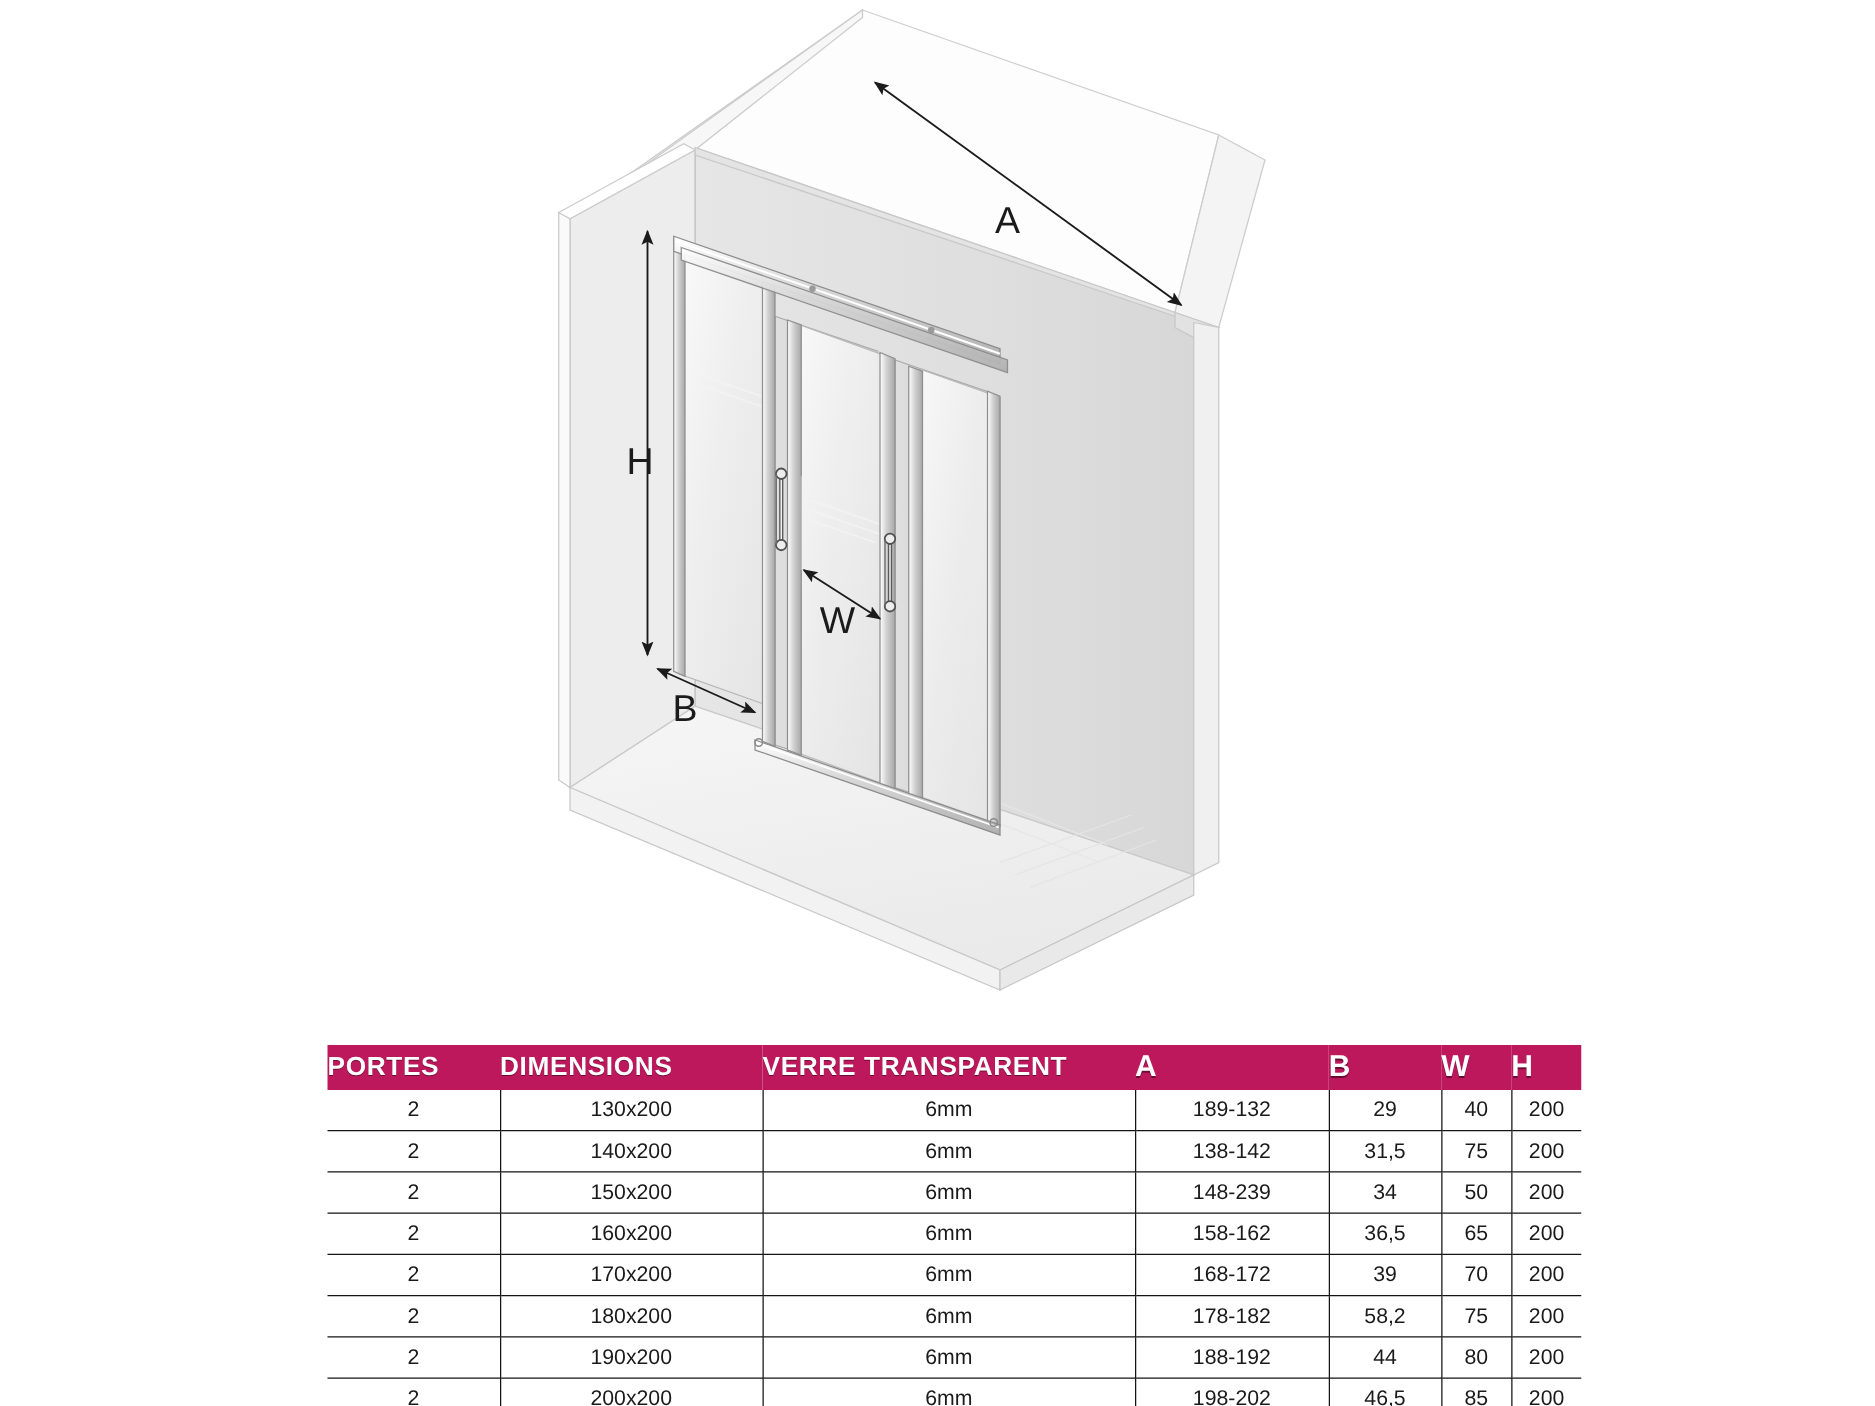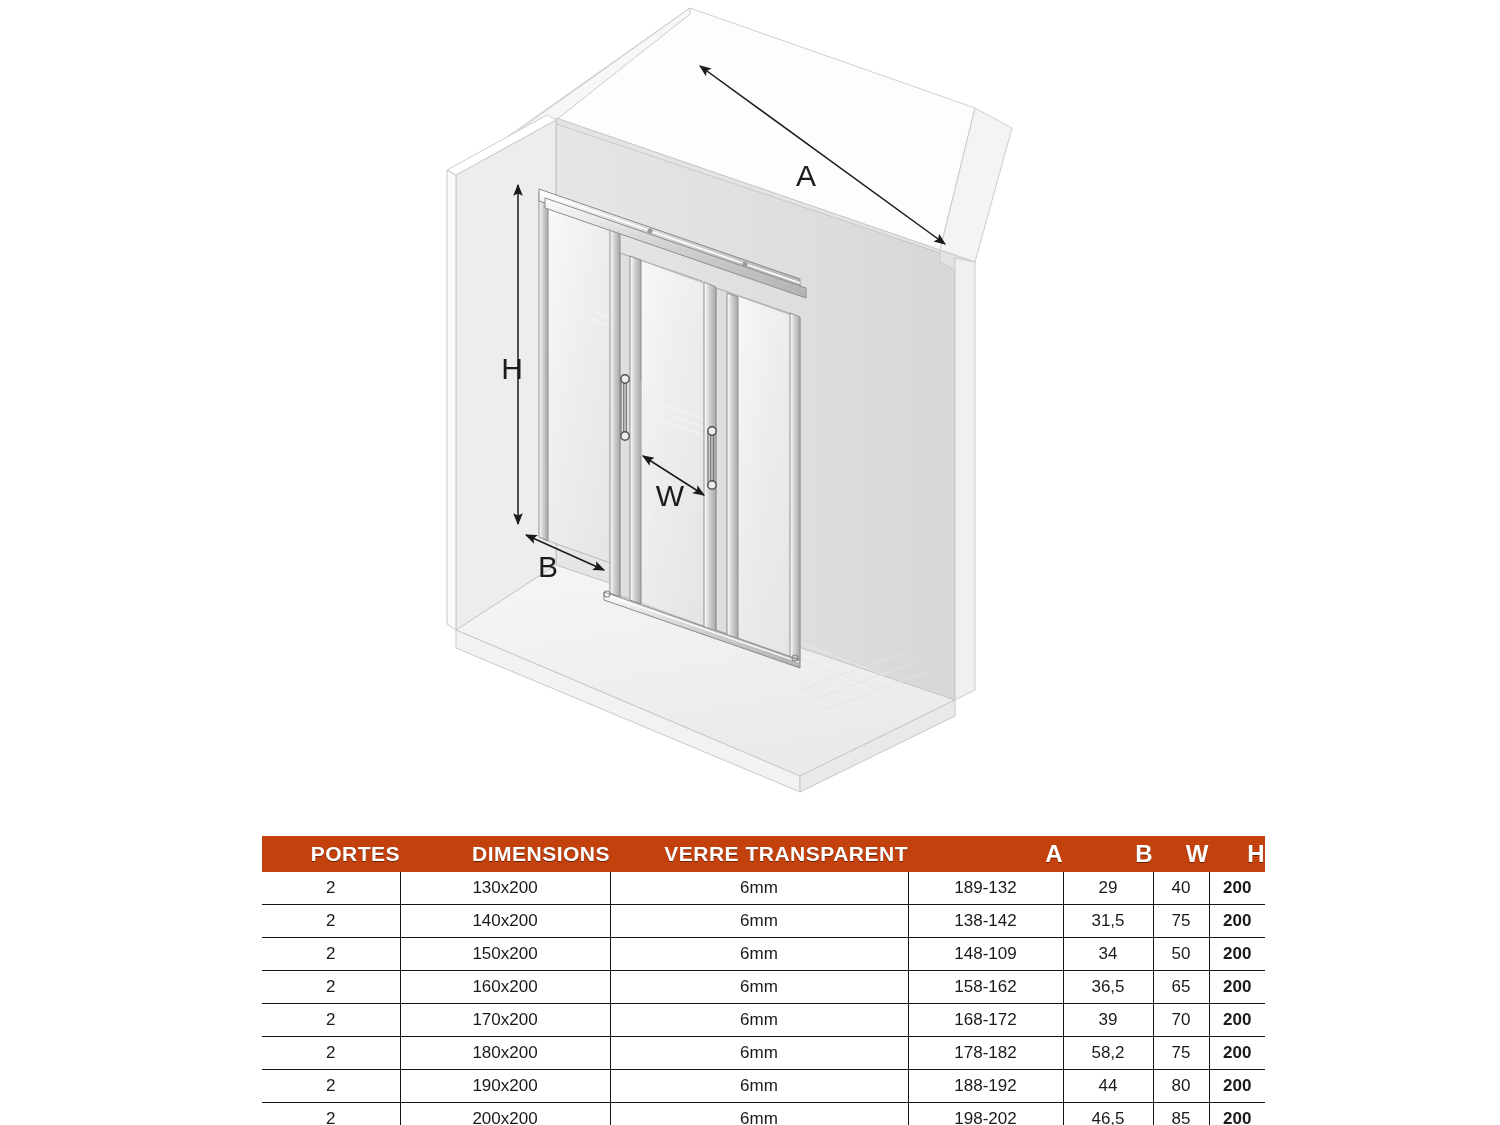--- a/index.html
+++ b/index.html
@@ -42,49 +42,48 @@
     top: 836px;
     width: 1003px;
   }
   table#spec-table {
     border-collapse: collapse;
     width: 1003px;
     table-layout: fixed;
     font-family: "Liberation Sans", sans-serif;
   }
   table#spec-table thead th {
-    background: #c2410c;
+    background: #be185d;
     color: #ffffff;
     font-size: 21px;
     font-weight: bold;
     letter-spacing: 0.5px;
     height: 36px;
     padding: 0;
-    text-align: right;
+    text-align: left;
     vertical-align: middle;
     border: none;
     text-shadow: 0 1px 0 rgba(0,0,0,0.45);
   }
   table#spec-table thead th.single {
     font-size: 24px;
   }
   table#spec-table tbody td {
     height: 32px;
     padding: 0;
     text-align: center;
     vertical-align: middle;
     font-size: 17px;
     color: #1a1a1a;
     border-bottom: 1.6px solid #141414;
     border-right: 1.6px solid #141414;
     background: #fff;
   }
   table#spec-table tbody td:last-child {
     border-right: none;
-    font-weight: bold;
   }
   table#spec-table tbody tr:first-child td {
     border-top: none;
   }
   
   col.c-portes    { width: 138px; }
   col.c-dims      { width: 210px; }
   col.c-verre     { width: 298px; }
   col.c-a         { width: 155px; }
   col.c-b         { width: 90px; }
@@ -283,21 +282,21 @@
           <td>6mm</td>
           <td>138-142</td>
           <td>31,5</td>
           <td>75</td>
           <td>200</td>
         </tr>
         <tr>
           <td>2</td>
           <td>150x200</td>
           <td>6mm</td>
-          <td>148-109</td>
+          <td>148-239</td>
           <td>34</td>
           <td>50</td>
           <td>200</td>
         </tr>
         <tr>
           <td>2</td>
           <td>160x200</td>
           <td>6mm</td>
           <td>158-162</td>
           <td>36,5</td>

